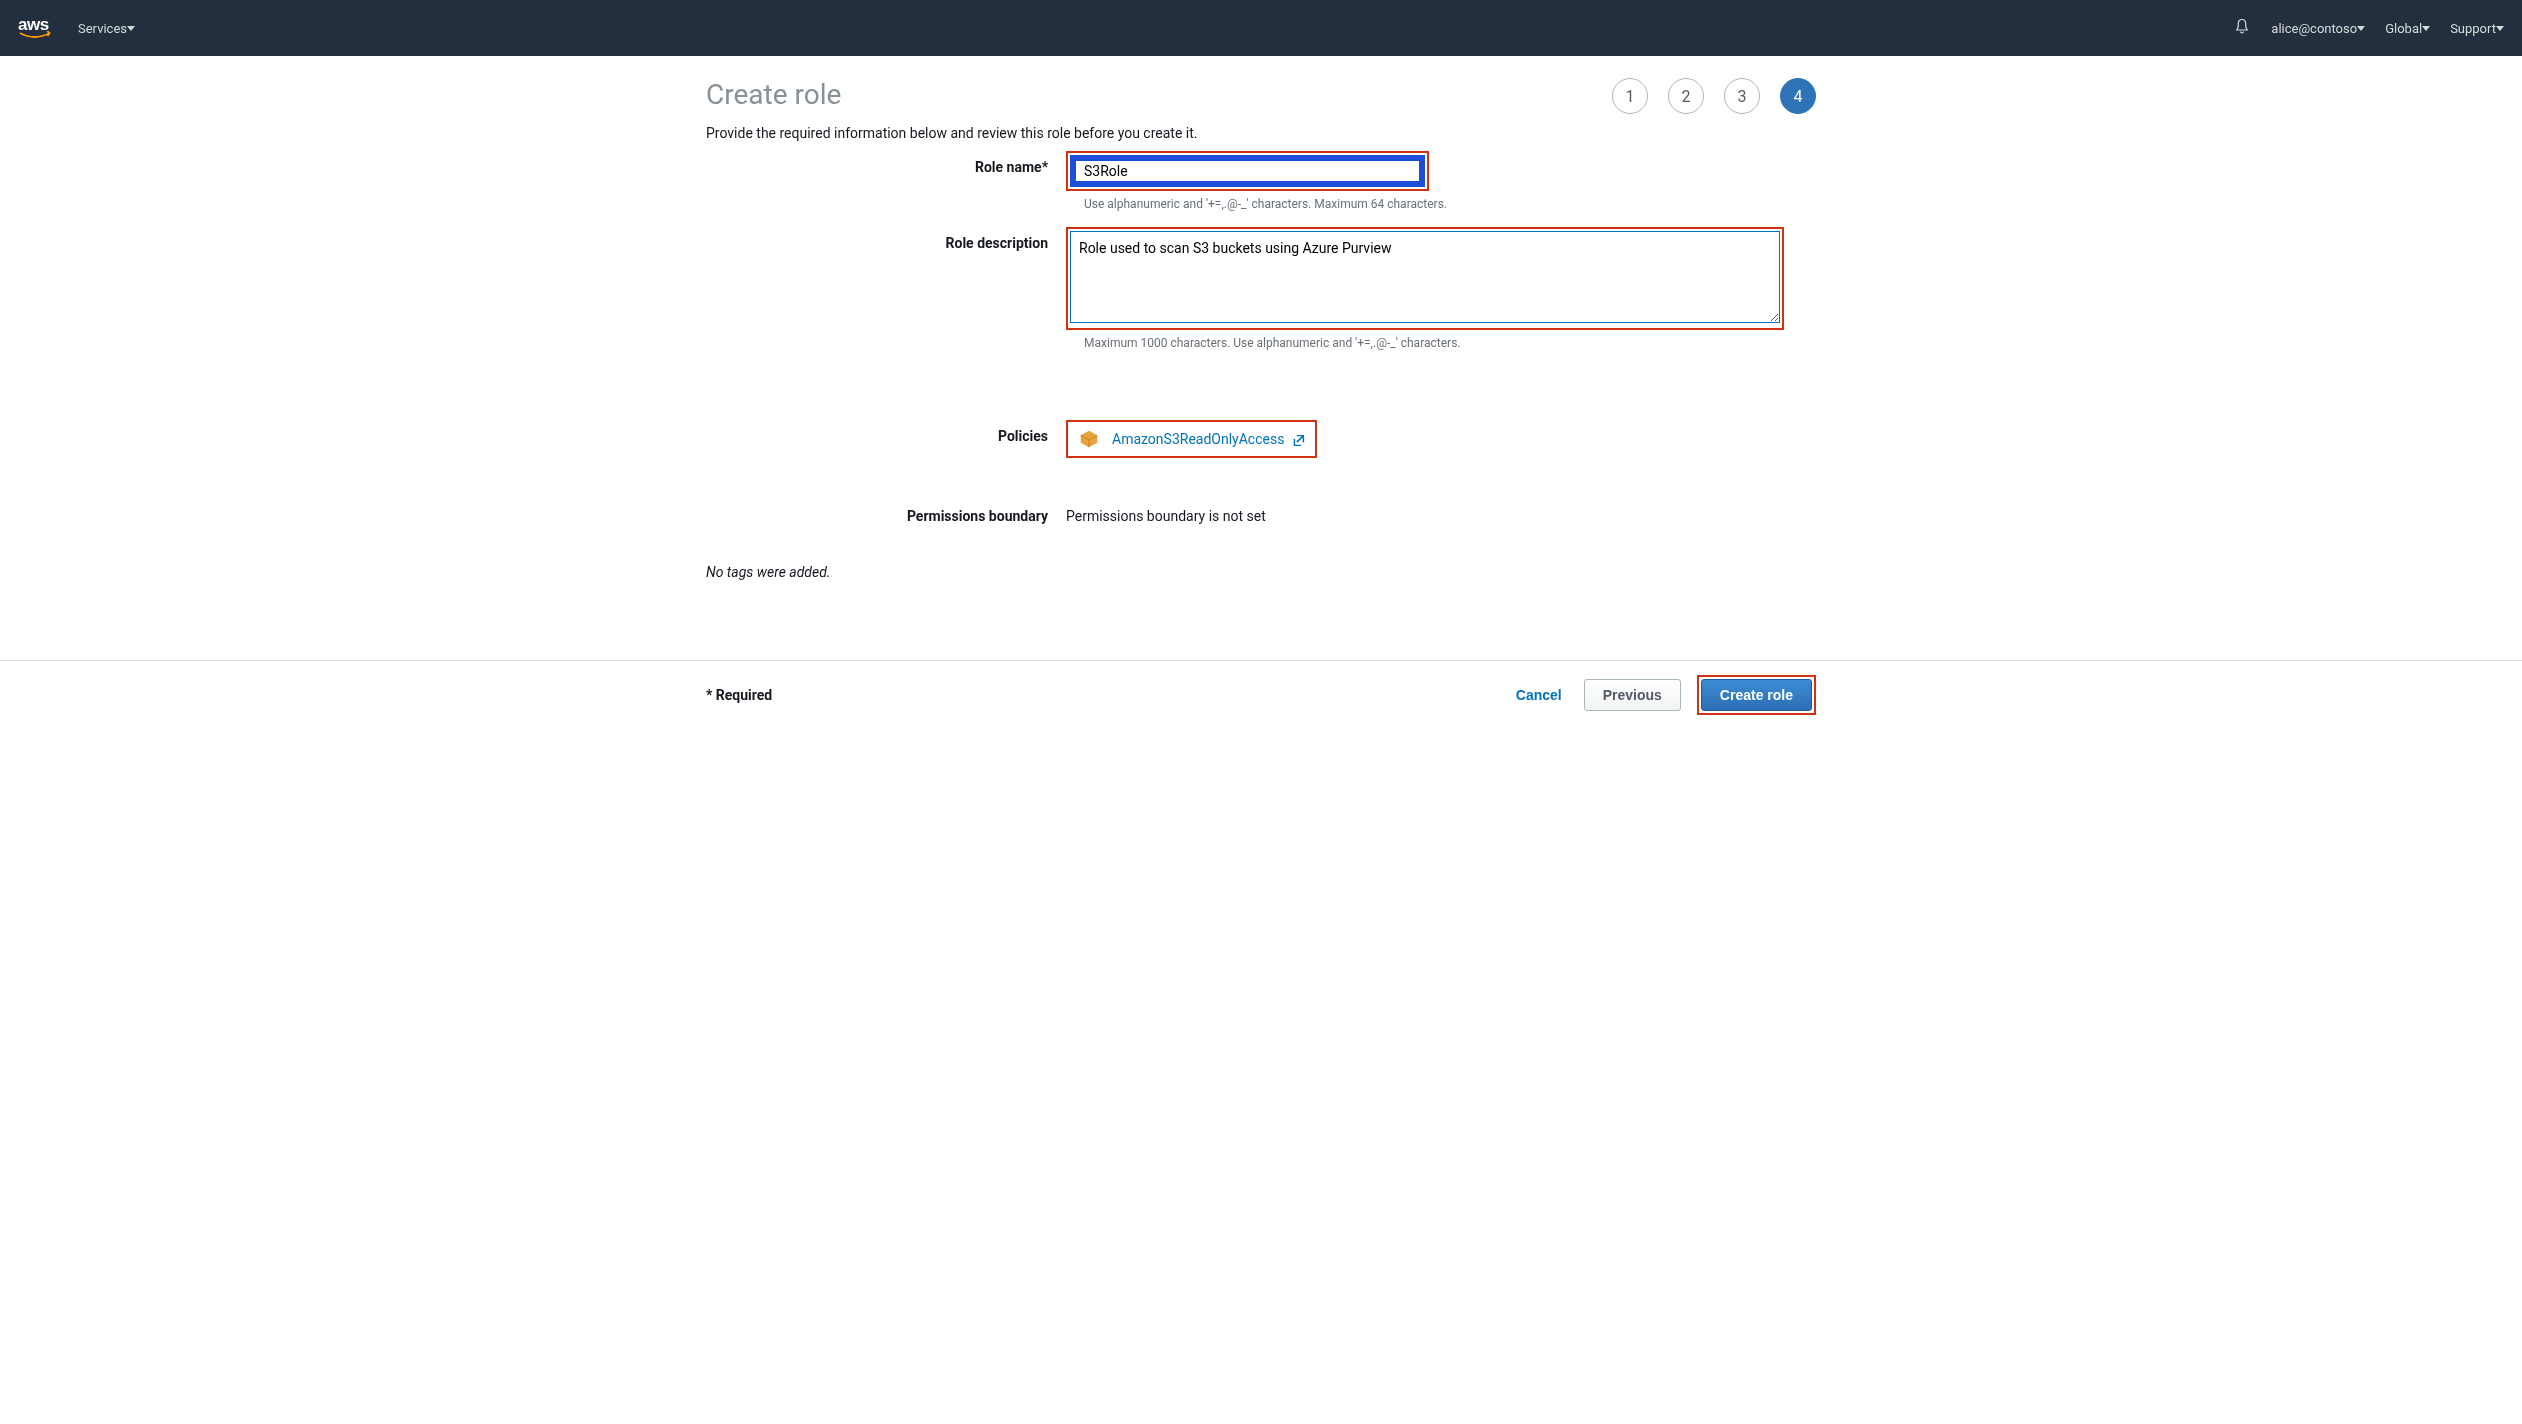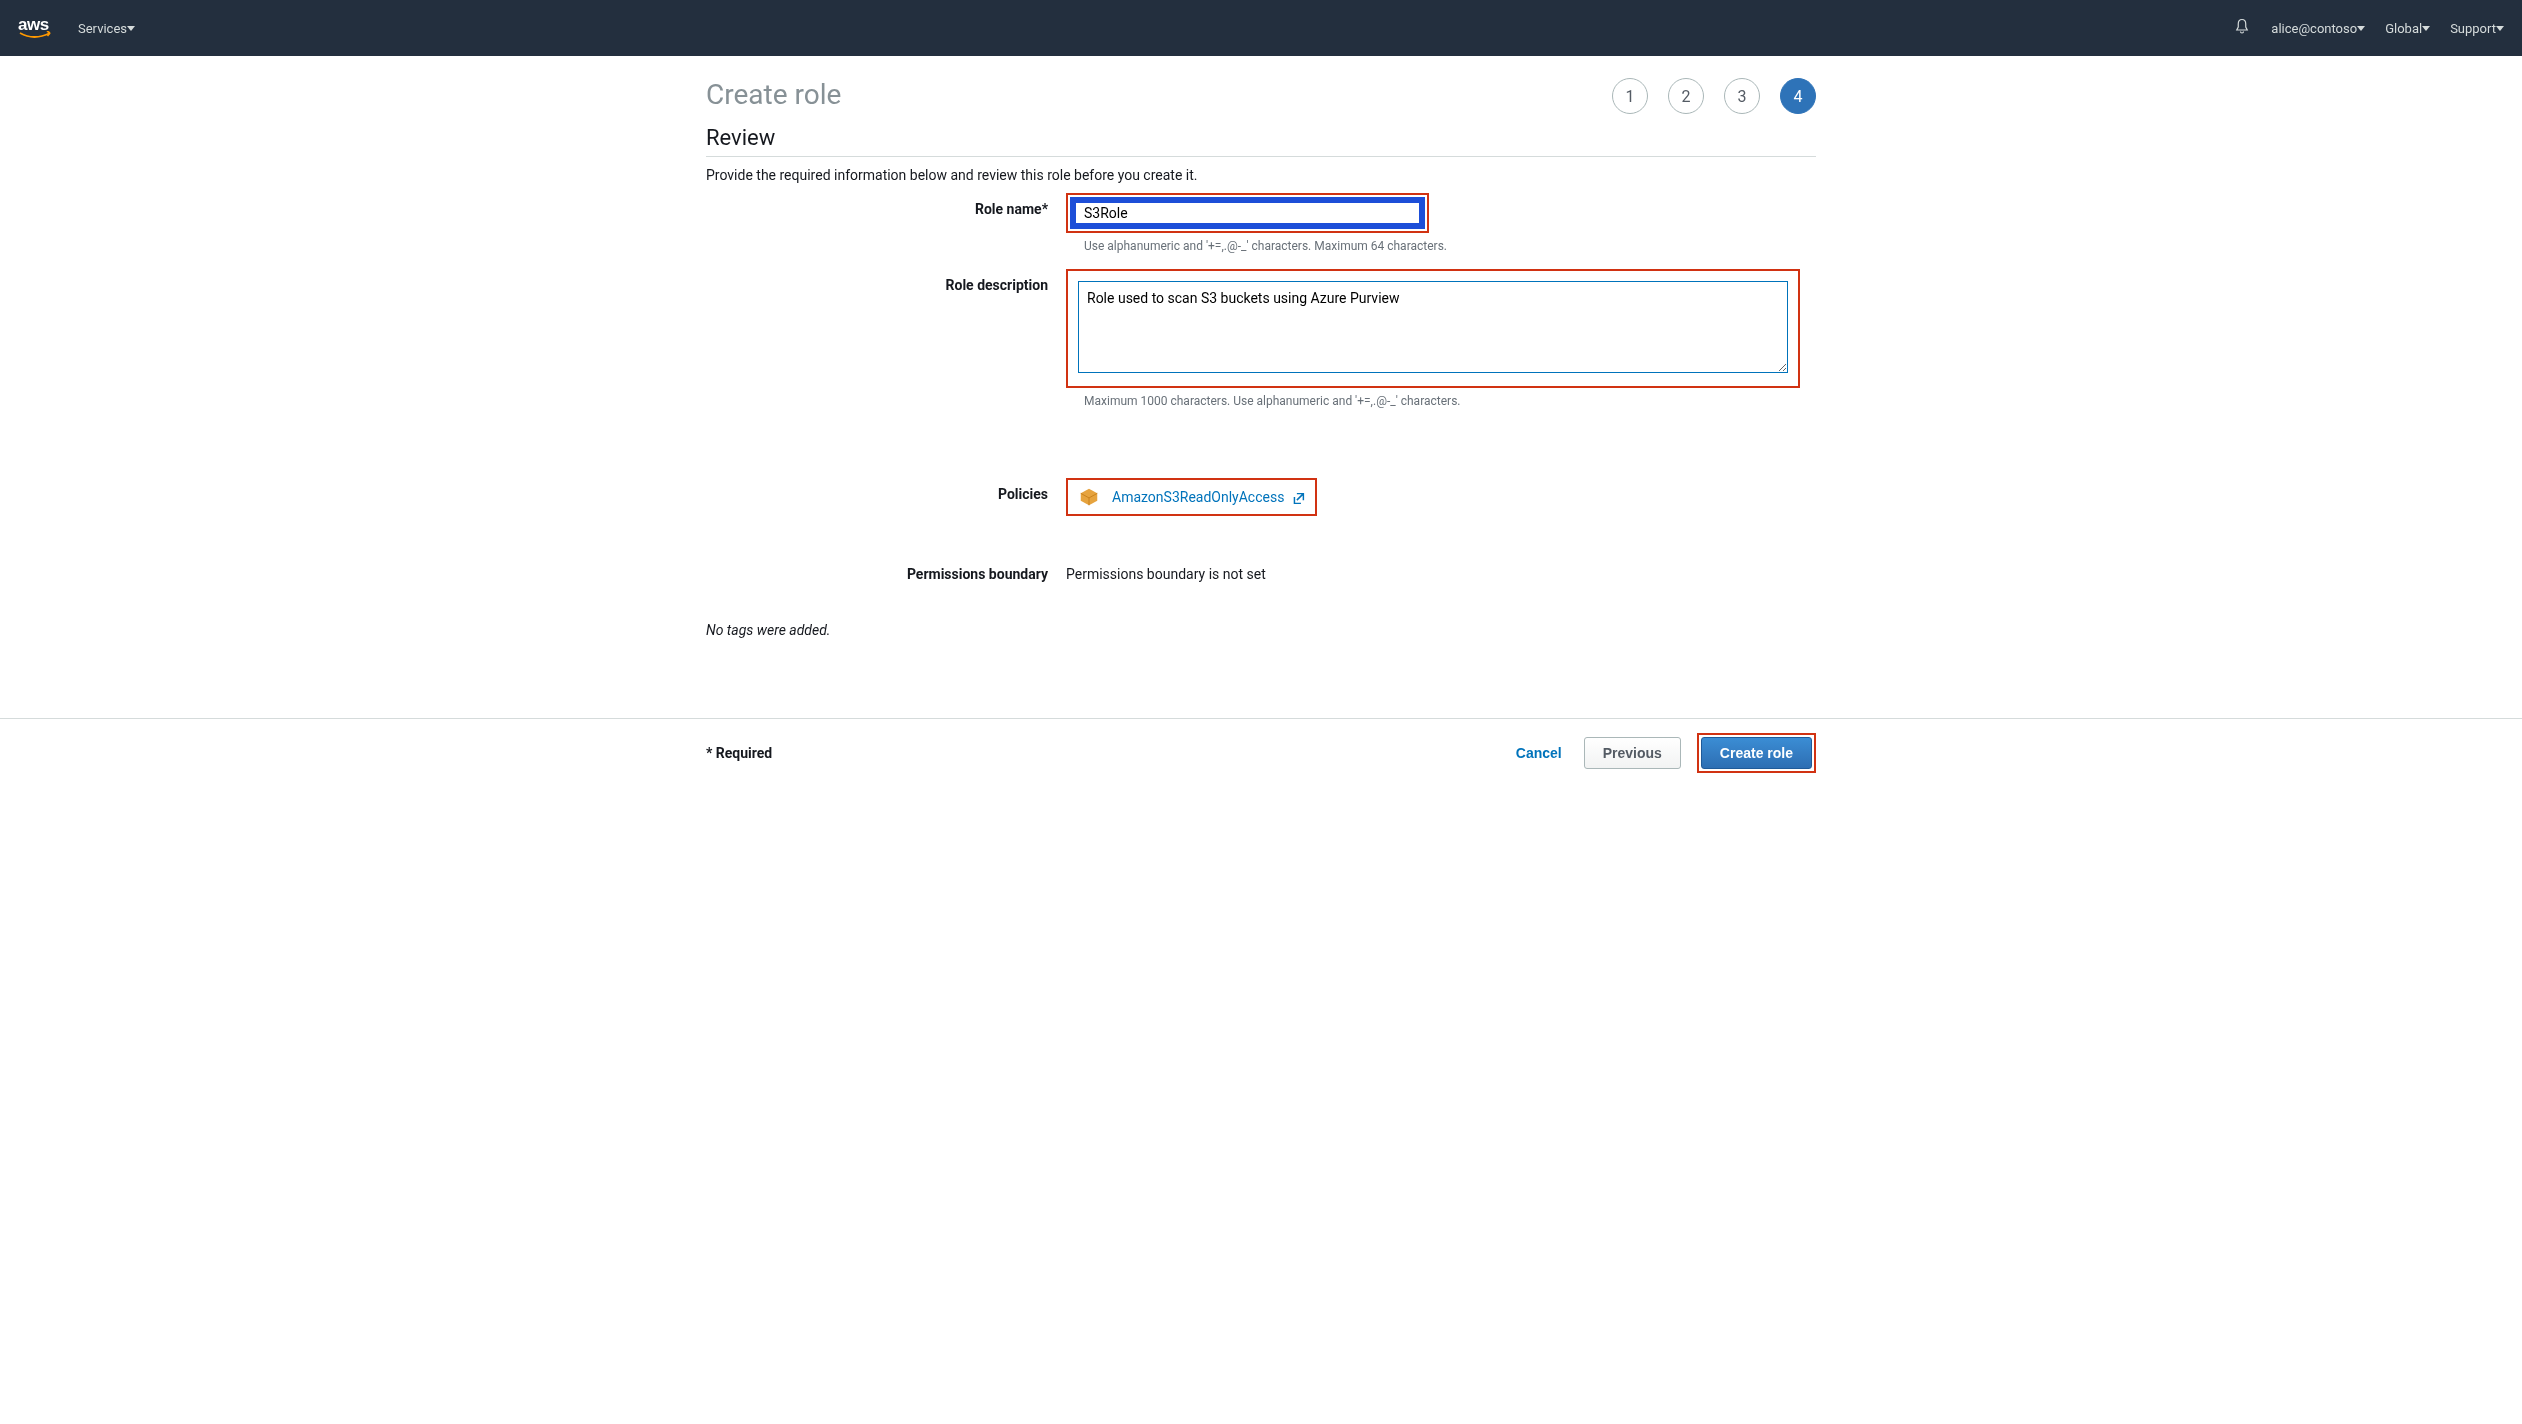--- a/index.html
+++ b/index.html
@@ -140,21 +140,21 @@
       padding: 8px;
       border: 1px solid #0073bb;
       font-size: 14px;
       font-family: inherit;
       resize: both;
       outline: none;
     }
 
     
     .callout { border: 2px solid #d13212; padding: 2px; display: inline-block; }
-    .callout-wide { border: 2px solid #d13212; padding: 10px; }
+    .callout-wide { border: 2px solid #d13212; padding: 2px; }
 
     .policy-item {
       display: flex;
       align-items: center;
       gap: 12px;
       padding: 4px 8px;
     }
     .policy-link {
       color: #0073bb;
       text-decoration: none;
@@ -263,21 +263,20 @@
   <div class="title-row">
     <h1 class="page-title">Create role</h1>
     <div class="steps">
       <div class="step-circle">1</div>
       <div class="step-circle">2</div>
       <div class="step-circle">3</div>
       <div class="step-circle active">4</div>
     </div>
   </div>
 
-  <h2 class="section-title">Review</h2>
   <div class="section-sub">Provide the required information below and review this role before you create it.</div>
 
   <div class="form-row">
     <div class="form-label">Role name*</div>
     <div class="form-value-input">
       <span class="callout">
         <input type="text" class="role-name-input" value="S3Role" style="">
       </span>
     </div>
   </div>

